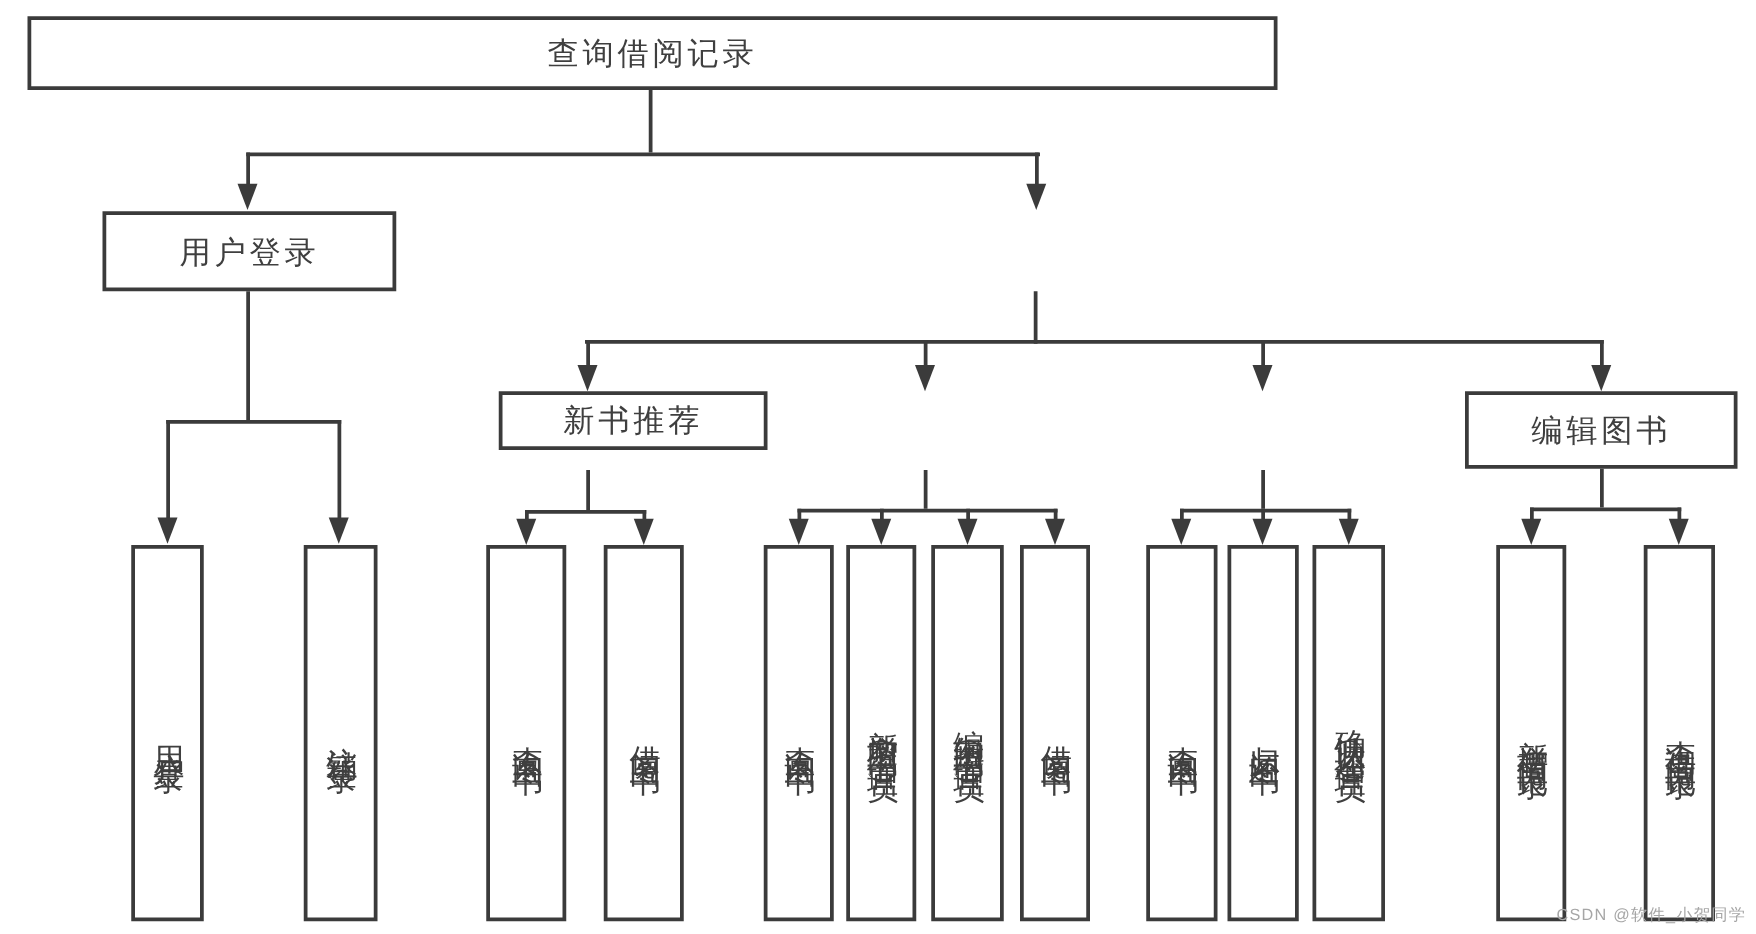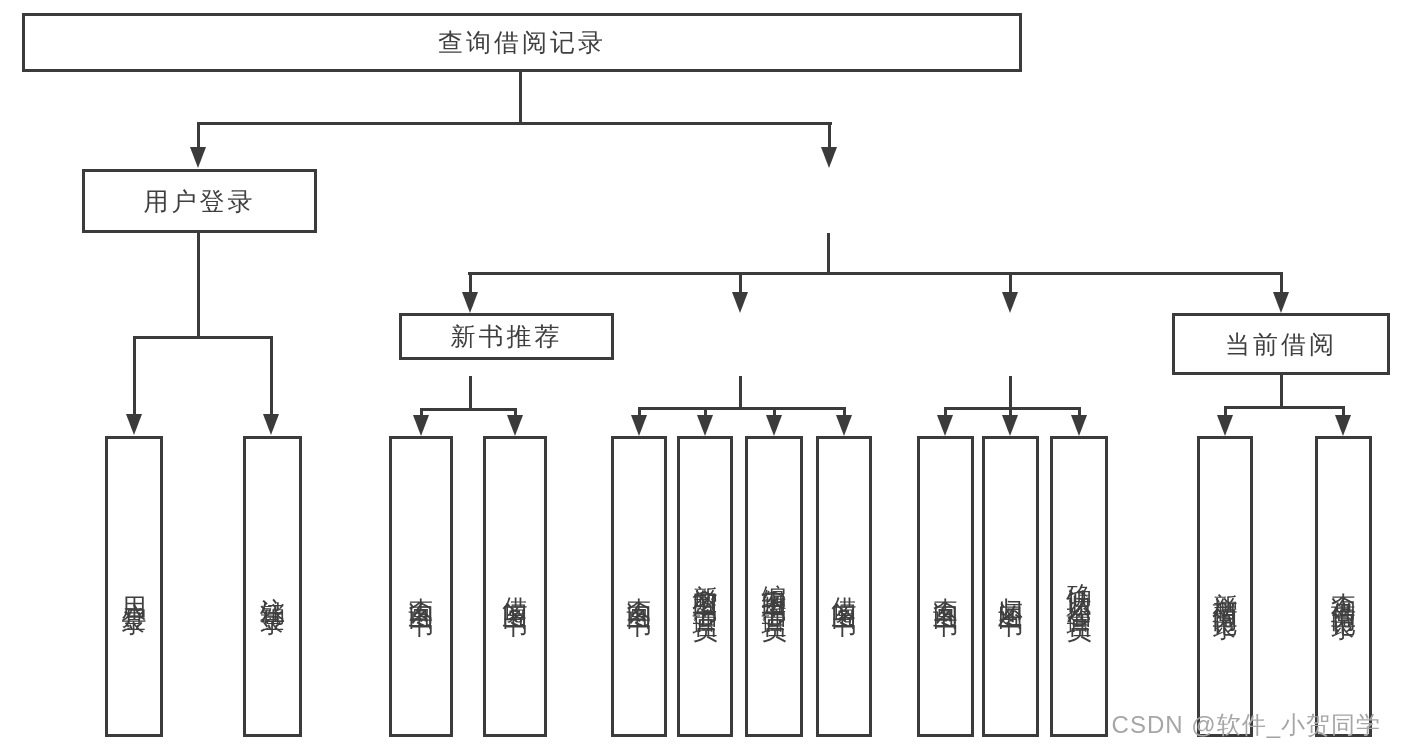--- a/index.html
+++ b/index.html
@@ -27,22 +27,22 @@
   }
   .vline{position:absolute;width:3px;background:var(--line);}
   .hline{position:absolute;height:3px;background:var(--line);}
   .arrow{
     position:absolute;width:0;height:0;
     border-left:8px solid transparent;
     border-right:8px solid transparent;
     border-top:21px solid var(--line);
   }
   .watermark{
-    position:absolute;right:24px;bottom:6px;
-    font-size:24px;color:var(--wm);letter-spacing:1px;white-space:nowrap;
+    position:absolute;right:8px;bottom:6px;
+    font-size:13px;color:var(--wm);letter-spacing:1px;white-space:nowrap;
   }
 </style>
 </head>
 <body>
 
 <div class="canvas">
 
   <div class="node" style="left:22px;top:13px;width:1000px;height:59px;">
     <span class="hlabel">查询借阅记录</span>
   </div>
@@ -73,21 +73,21 @@
   <div class="arrow" style="left:732px;top:292px;"></div>
   <div class="vline" style="left:1009px;top:272px;height:24px;"></div>
   <div class="arrow" style="left:1002px;top:292px;"></div>
   <div class="vline" style="left:1280px;top:272px;height:24px;"></div>
   <div class="arrow" style="left:1273px;top:292px;"></div>
 
   <div class="node" style="left:363px;top:313px;width:215px;height:47px;margin-left:36px;">
     <span class="hlabel">新书推荐</span>
   </div>
   <div class="node" style="left:1172px;top:313px;width:218px;height:62px;">
-    <span class="hlabel">当前借阅</span>
+    <span class="hlabel">编辑图书</span>
   </div>
 
   <div class="vline" style="left:469px;top:376px;height:32px;"></div>
   <div class="hline" style="left:420px;top:408px;width:97px;"></div>
   <div class="vline" style="left:420px;top:408px;height:10px;"></div>
   <div class="arrow" style="left:413px;top:415px;"></div>
   <div class="vline" style="left:514px;top:408px;height:10px;"></div>
   <div class="arrow" style="left:507px;top:415px;"></div>
 
   <div class="vline" style="left:739px;top:376px;height:31px;"></div>

